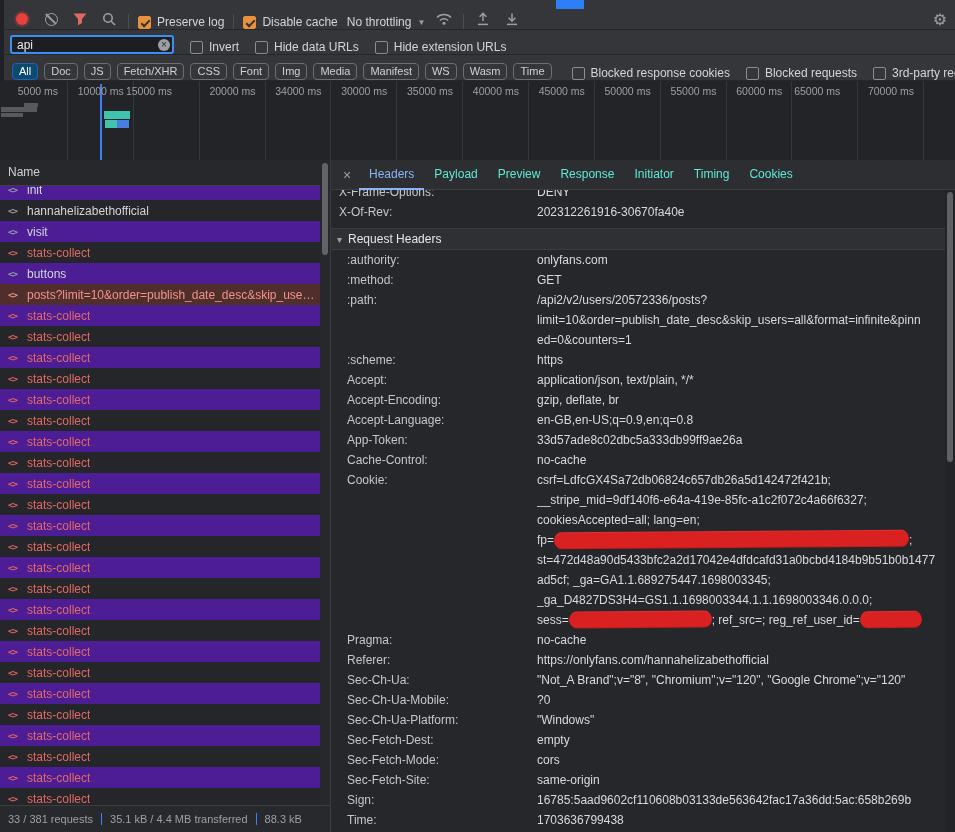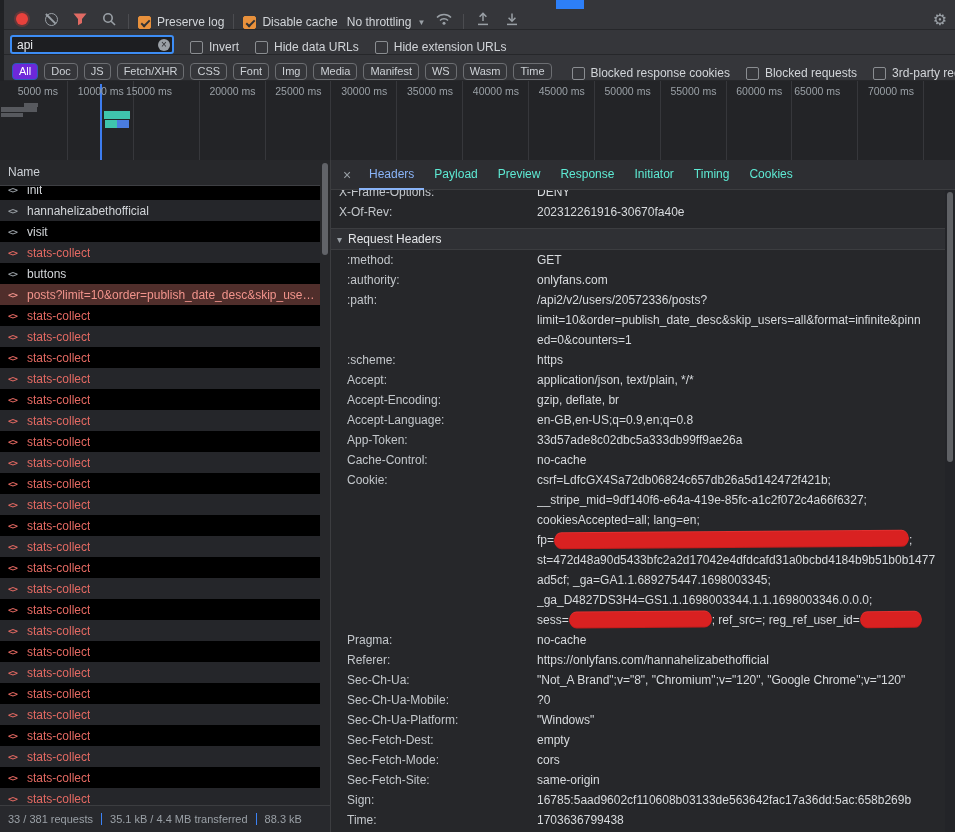--- a/index.html
+++ b/index.html
@@ -27,36 +27,36 @@
   .blue-art{position:absolute;left:556px;top:0;width:28px;height:9px;background:#2d7ff7;z-index:6}
 
   
   .finput-wrap{position:relative;flex:0 0 auto}
   .finput{width:164px;height:19px;background:#1d1e21;border:2px solid #3d8df5;border-radius:3px;color:#e8eaed;font-size:12px;padding:0 18px 0 5px;outline:none;font-family:"Liberation Sans",sans-serif}
   .fclear{position:absolute;right:4px;top:50%;transform:translateY(-50%);width:12px;height:12px;border-radius:50%;background:#9aa0a6;color:#2a2b2e;font-size:10px;line-height:12px;text-align:center;cursor:pointer}
 
   
   .chips{display:flex;align-items:center;gap:6px}
   .chip{height:17px;line-height:15px;padding:0 6px;border:1px solid #6c6e72;border-radius:4px;color:#cdd1d6;font-size:11px;cursor:pointer;white-space:nowrap}
-  .chip.active{background:#6d28d9;border-color:#2a5cb8;color:#fff}
+  .chip.active{background:#0c4a6e;border-color:#2a5cb8;color:#fff}
   .adv-filters{display:flex;align-items:center;gap:16px;margin-left:14px}
   .adv-filters .cb-group{font-size:12px}
 
   
   .timeline{position:absolute;top:81px;left:0;right:0;height:79px;background:#232427;overflow:hidden;cursor:col-resize}
   .tl-line{position:absolute;top:0;bottom:0;width:1px;background:#36373b}
   .tl-label{position:absolute;top:4px;width:62px;text-align:right;font-size:10.5px;color:#9aa0a6;white-space:nowrap}
   .wf{position:absolute}
   .wf-gray{background:#73777c;opacity:.65}
   .wf-teal{background:#3fc4ad}
   .wf-blue{background:#4a7de0}
   .wf-selline{background:#3d7df0}
 
   
-  .names{position:absolute;left:0;top:160px;width:330px;bottom:27px;background:#000000;overflow:hidden}
+  .names{position:absolute;left:0;top:160px;width:330px;bottom:27px;background:#4c1d95;overflow:hidden}
   .names-header{position:relative;z-index:2;height:26px;line-height:25px;padding:0 8px;background:#27282b;border-bottom:1px solid #3e3f43;color:#cdd1d6;cursor:pointer}
   .req-list{margin-top:-7px}
   .req-row{display:flex;align-items:center;height:21px;padding:0 14px 0 8px;cursor:pointer}
   .req-row.alt{background:#25262a}
   .req-row.error{color:#e46962}
   .req-icon{width:14px;flex:0 0 14px;font-size:9px;font-weight:bold;letter-spacing:-1px;color:#9aa0a6;font-family:"DejaVu Sans Mono",monospace}
   .req-row.error .req-icon{color:#e46962}
   .req-row.selected{background:#502e2b;color:#f2948c}
   .req-row.selected .req-icon{color:#f2948c}
   .req-name{overflow:hidden;text-overflow:ellipsis;white-space:nowrap;padding-left:5px}
@@ -212,21 +212,21 @@
     <div class="wf wf-blue" style="left:117px;top:39px;width:12px;height:8px"></div>
   <div class="tl-line" style="left: 67px;"></div>
       <div class="tl-label" style="left: -4px;">5000 ms</div>
       <div class="tl-line" style="left: 132.85px;"></div>
       <div class="tl-label" style="left: 61.85px;">10000 ms</div>
       <div class="tl-line" style="left: 198.7px;"></div>
       <div class="tl-label" style="left: 110px;">15000 ms</div>
       <div class="tl-line" style="left: 264.55px;"></div>
       <div class="tl-label" style="left: 193.55px;">20000 ms</div>
       <div class="tl-line" style="left: 330.4px;"></div>
-      <div class="tl-label" style="left: 259.4px;">25000 ms</div>
+      <div class="tl-label" style="left: 259.4px;">34000 ms</div>
       <div class="tl-line" style="left: 396.25px;"></div>
       <div class="tl-label" style="left: 325.25px;">30000 ms</div>
       <div class="tl-line" style="left: 462.1px;"></div>
       <div class="tl-label" style="left: 391.1px;">35000 ms</div>
       <div class="tl-line" style="left: 527.95px;"></div>
       <div class="tl-label" style="left: 456.95px;">40000 ms</div>
       <div class="tl-line" style="left: 593.8px;"></div>
       <div class="tl-label" style="left: 522.8px;">45000 ms</div>
       <div class="tl-line" style="left: 659.65px;"></div>
       <div class="tl-label" style="left: 588.65px;">50000 ms</div>
@@ -393,26 +393,26 @@
             <span class="hval">202312261916-30670fa40e</span>
           </div>
         </div>
       <div class="hgap"></div>
       <div class="hsection">
         <span class="tri">▾</span>
         <span>Request Headers</span>
       </div>
       <div>
           <div class="hrow">
+            <span class="hname">:authority:</span>
+            <span class="hval">onlyfans.com</span>
+          </div>
+          <div class="hrow">
             <span class="hname">:method:</span>
             <span class="hval">GET</span>
-          </div>
-          <div class="hrow">
-            <span class="hname">:authority:</span>
-            <span class="hval">onlyfans.com</span>
           </div>
           <div class="hrow">
             <span class="hname">:path:</span>
             <span class="hval">
               <div class="vline"><span>/api2/v2/users/20572336/posts?</span></div>
               <div class="vline"><span>limit=10&amp;order=publish_date_desc&amp;skip_users=all&amp;format=infinite&amp;pinn</span></div>
               <div class="vline"><span>ed=0&amp;counters=1</span></div>
             </span>
           </div>
           <div class="hrow">

